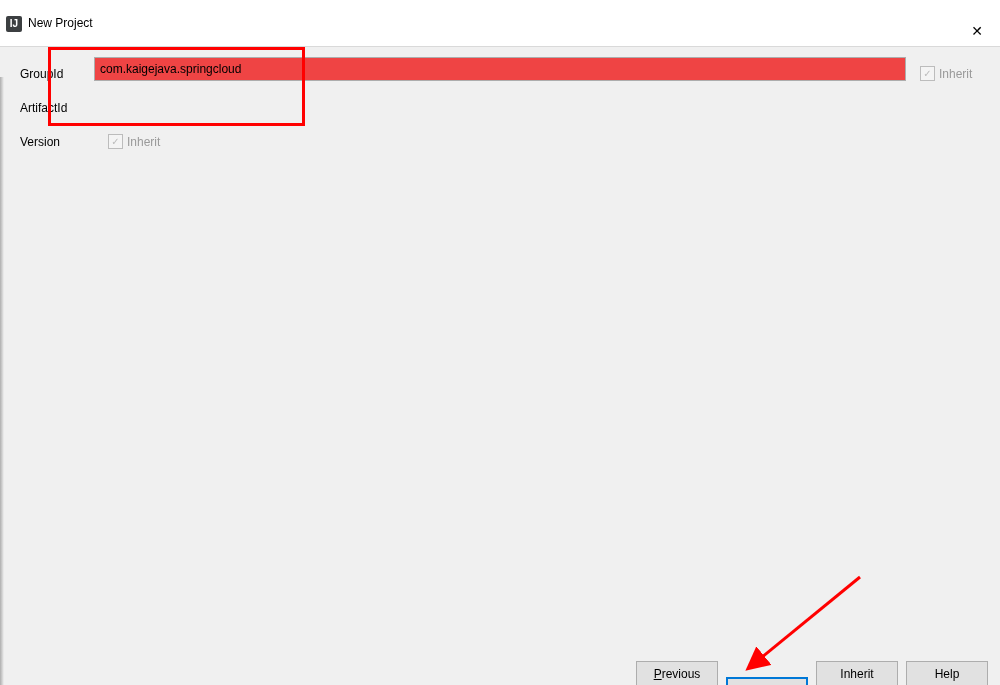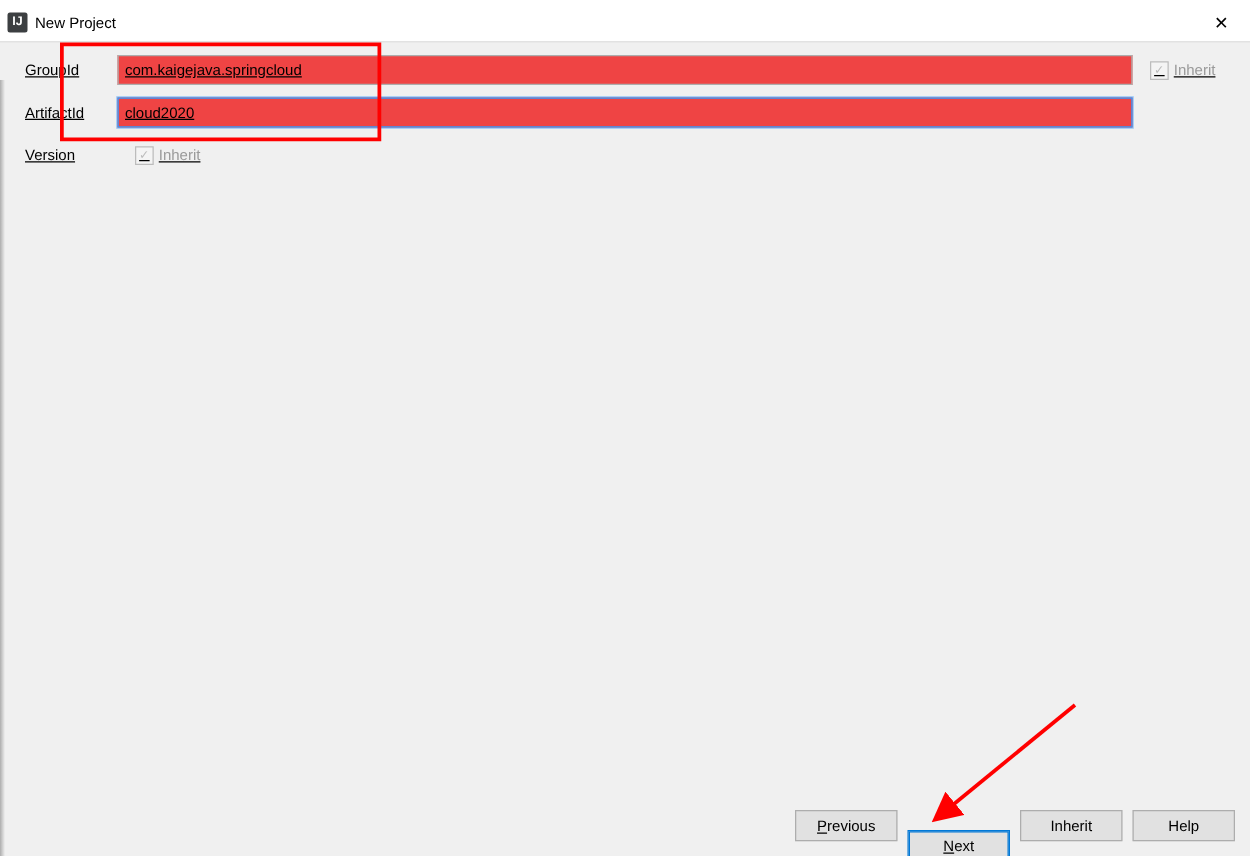--- a/index.html
+++ b/index.html
@@ -11,22 +11,22 @@
     font-size: 12px;
     background: #f0f0f0;
     overflow: hidden;
     color: #000;
   }
   .titlebar {
     height: 30px;
     background: #ffffff;
     border-bottom: 1px solid #d9d9d9;
     display: flex;
-    align-items: center;
-    padding: 3px 0 0 6px;
+    align-items: flex-start;
+    padding: 16px 0 0 6px;
     position: relative;
   }
   .titlebar .icon {
     width: 16px;
     height: 16px;
     margin-right: 6px;
     display: inline-flex;
     align-items: center;
     justify-content: center;
     background: #3c3f41;
@@ -55,24 +55,23 @@
     height: 655px;
   }
   .form-area {
     position: absolute;
     left: 20px;
     top: 10px;
     right: 10px;
   }
   .row {
     display: flex;
-    align-items: center;
+    align-items: flex-end;
     margin-bottom: 10px;
     height: 24px;
-    text-decoration: underline;
   }
   .row .label {
     width: 68px;
     font-size: 12px;
     padding-right: 6px;
   }
   .row .field {
     flex: 1;
     height: 22px;
     border: 1px solid #adadad;
@@ -167,21 +166,20 @@
       <div class="label">GroupId</div>
       <input class="field" type="text" value="com.kaigejava.springcloud" style="">
       <div class="inherit">
         <span class="cb">✓</span>
         <span>Inherit</span>
       </div>
     </div>
 
     <div class="row">
       <div class="label">ArtifactId</div>
-      <input class="field focused" type="text" value="cloud2020" style="">
       <div class="spacer"></div>
     </div>
 
     <div class="row">
       <div class="label">Version</div>
       <div class="inherit">
         <span class="cb">✓</span>
         <span>Inherit</span>
       </div>
     </div>

